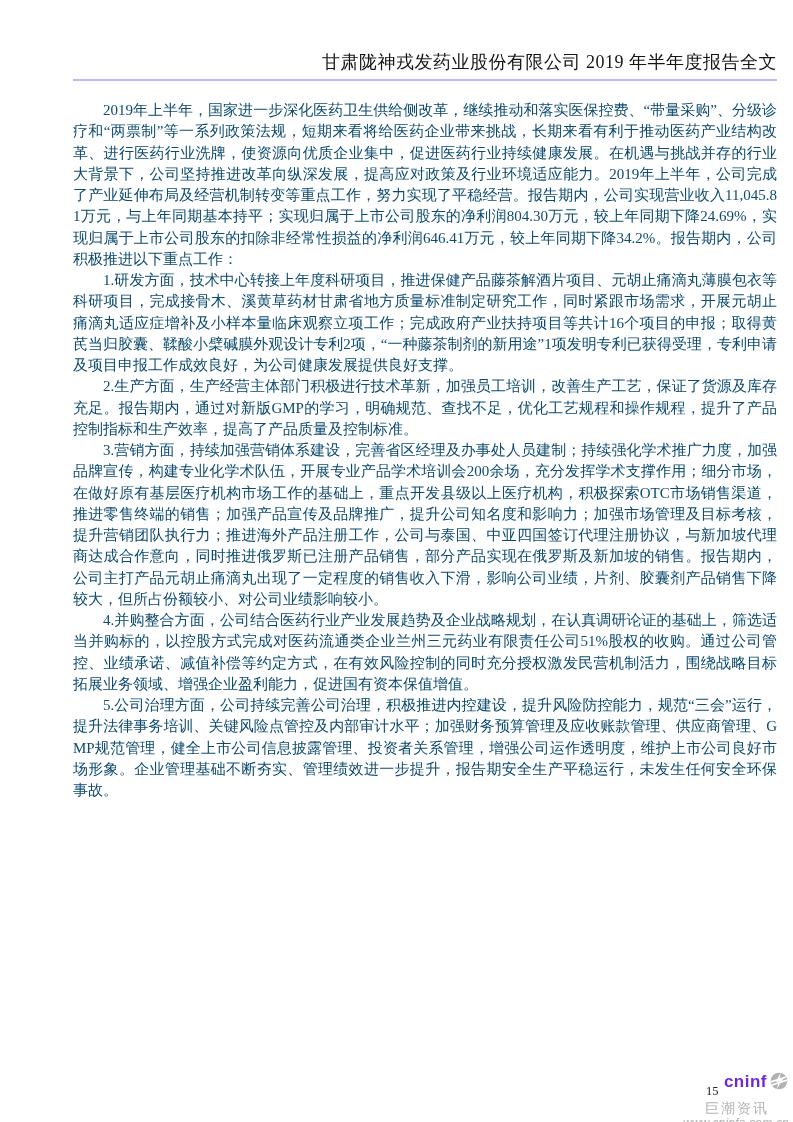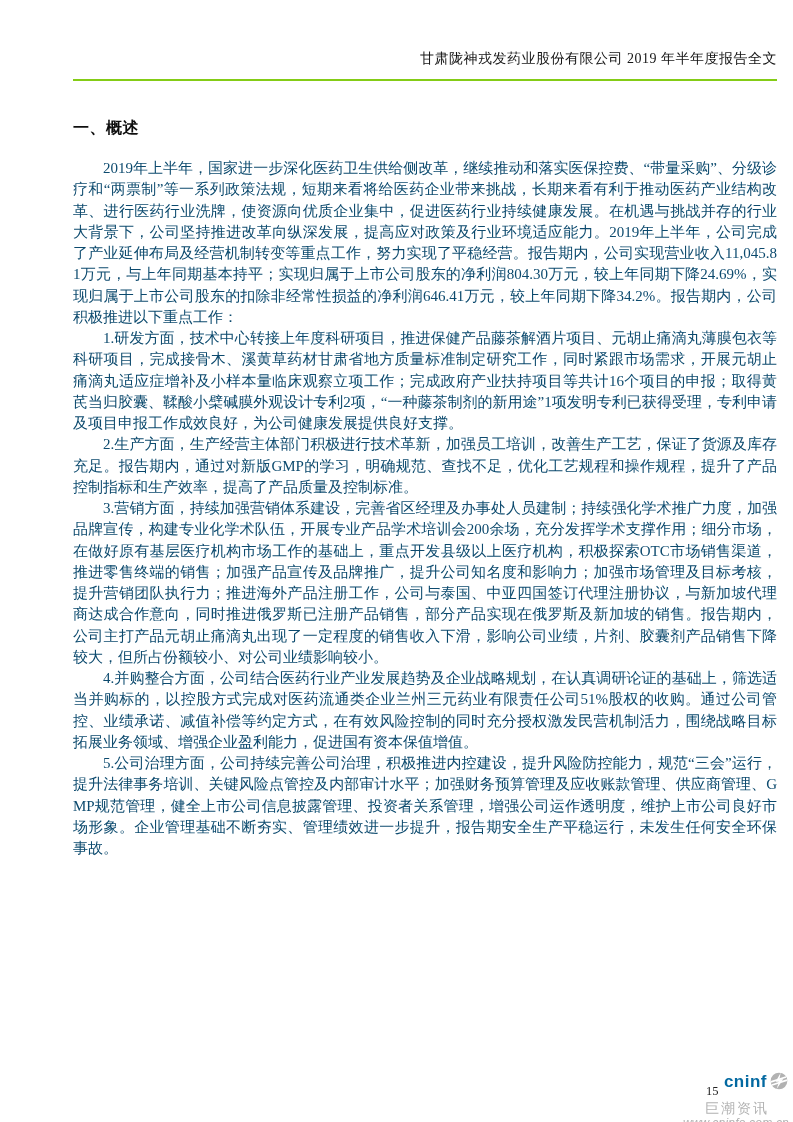--- a/index.html
+++ b/index.html
@@ -11,25 +11,25 @@
     color: #121212;
     overflow: hidden;
   }
   .content { 
     width: 704px;
     margin: 0 auto 0 73px;
   }
   .doc-header {
     padding-top: 50px;
     text-align: right;
-    font-size: 14px;
+    font-size: 18px;
     letter-spacing: 0.5px;
     color: #151515;
-    padding-bottom: 11px;
-    border-bottom: 2px solid #84cc16;
+    padding-bottom: 5px;
+    border-bottom: 2px solid #c4b5fd;
   }
   .doc-title {
     margin-top: 60px;
     text-align: center;
     font-size: 22px;
     font-weight: bold;
     letter-spacing: 1px;
     color: #0e0e0e;
   }
   .section-heading {
@@ -94,38 +94,37 @@
   }
 </style>
 </head>
 <body>
 
 <div class="content">
 
   <div class="doc-header">甘肃陇神戎发药业股份有限公司 2019 年半年度报告全文</div>
 
 
-  <div class="section-heading">一、概述</div>
 
   <div class="body-text">
     <p>2019年上半年，国家进一步深化医药卫生供给侧改革，继续推动和落实医保控费、“带量采购”、分级诊疗和“两票制”等一系列政策法规，短期来看将给医药企业带来挑战，长期来看有利于推动医药产业结构改革、进行医药行业洗牌，使资源向优质企业集中，促进医药行业持续健康发展。在机遇与挑战并存的行业大背景下，公司坚持推进改革向纵深发展，提高应对政策及行业环境适应能力。2019年上半年，公司完成了产业延伸布局及经营机制转变等重点工作，努力实现了平稳经营。报告期内，公司实现营业收入11,045.81万元，与上年同期基本持平；实现归属于上市公司股东的净利润804.30万元，较上年同期下降24.69%，实现归属于上市公司股东的扣除非经常性损益的净利润646.41万元，较上年同期下降34.2%。报告期内，公司积极推进以下重点工作：</p>
     <p>1.研发方面，技术中心转接上年度科研项目，推进保健产品藤茶解酒片项目、元胡止痛滴丸薄膜包衣等科研项目，完成接骨木、溪黄草药材甘肃省地方质量标准制定研究工作，同时紧跟市场需求，开展元胡止痛滴丸适应症增补及小样本量临床观察立项工作；完成政府产业扶持项目等共计16个项目的申报；取得黄芪当归胶囊、鞣酸小檗碱膜外观设计专利2项，“一种藤茶制剂的新用途”1项发明专利已获得受理，专利申请及项目申报工作成效良好，为公司健康发展提供良好支撑。</p>
     <p>2.生产方面，生产经营主体部门积极进行技术革新，加强员工培训，改善生产工艺，保证了货源及库存充足。报告期内，通过对新版GMP的学习，明确规范、查找不足，优化工艺规程和操作规程，提升了产品控制指标和生产效率，提高了产品质量及控制标准。</p>
     <p>3.营销方面，持续加强营销体系建设，完善省区经理及办事处人员建制；持续强化学术推广力度，加强品牌宣传，构建专业化学术队伍，开展专业产品学术培训会200余场，充分发挥学术支撑作用；细分市场，在做好原有基层医疗机构市场工作的基础上，重点开发县级以上医疗机构，积极探索OTC市场销售渠道，推进零售终端的销售；加强产品宣传及品牌推广，提升公司知名度和影响力；加强市场管理及目标考核，提升营销团队执行力；推进海外产品注册工作，公司与泰国、中亚四国签订代理注册协议，与新加坡代理商达成合作意向，同时推进俄罗斯已注册产品销售，部分产品实现在俄罗斯及新加坡的销售。报告期内，公司主打产品元胡止痛滴丸出现了一定程度的销售收入下滑，影响公司业绩，片剂、胶囊剂产品销售下降较大，但所占份额较小、对公司业绩影响较小。</p>
     <p>4.并购整合方面，公司结合医药行业产业发展趋势及企业战略规划，在认真调研论证的基础上，筛选适当并购标的，以控股方式完成对医药流通类企业兰州三元药业有限责任公司51%股权的收购。通过公司管控、业绩承诺、减值补偿等约定方式，在有效风险控制的同时充分授权激发民营机制活力，围绕战略目标拓展业务领域、增强企业盈利能力，促进国有资本保值增值。</p>
     <p>5.公司治理方面，公司持续完善公司治理，积极推进内控建设，提升风险防控能力，规范“三会”运行，提升法律事务培训、关键风险点管控及内部审计水平；加强财务预算管理及应收账款管理、供应商管理、GMP规范管理，健全上市公司信息披露管理、投资者关系管理，增强公司运作透明度，维护上市公司良好市场形象。企业管理基础不断夯实、管理绩效进一步提升，报告期安全生产平稳运行，未发生任何安全环保事故。</p>
   </div>
 
 </div>
 
 <div class="page-number">15</div>
 
 <div class="cninfo-logo">
   <div class="cninfo-top">
-    <span class="cninfo-wordmark" style="color: #0369a1;">cninf</span>
+    <span class="cninfo-wordmark" style="color: #6d28d9;">cninf</span>
     <span>
       <svg class="cninfo-globe" viewBox="0 0 24 24" aria-hidden="true">
         <circle cx="12" cy="12" r="10" fill="#b2b2b2"></circle>
         <path d="M2.5 9 L21.5 9 L21.5 11 L2.5 11 Z" fill="#ffffff" transform="rotate(-18 12 12)"></path>
         <path d="M2.5 13 L21.5 13 L21.5 15 L2.5 15 Z" fill="#ffffff" transform="rotate(-18 12 12)"></path>
         <path d="M14 2 L8 13 L12 13 L9 22 L17 10 L12.5 10 Z" fill="#ffffff"></path>
       </svg>
     </span>
   </div>
   <div class="cninfo-cn" style="color: rgb(178, 178, 178);">巨潮资讯</div>

